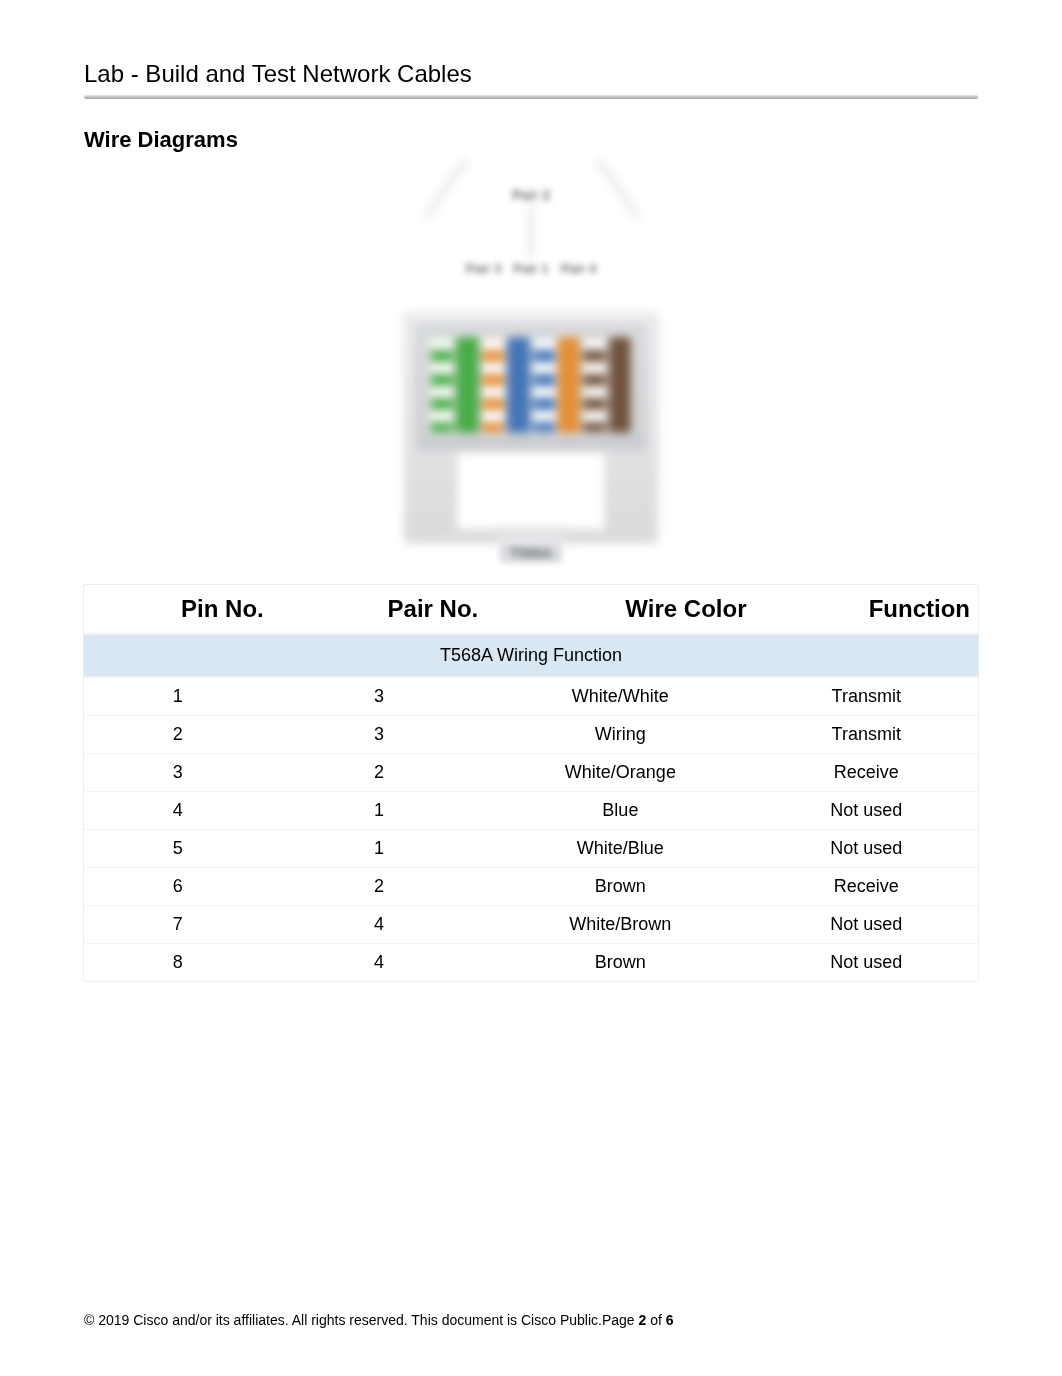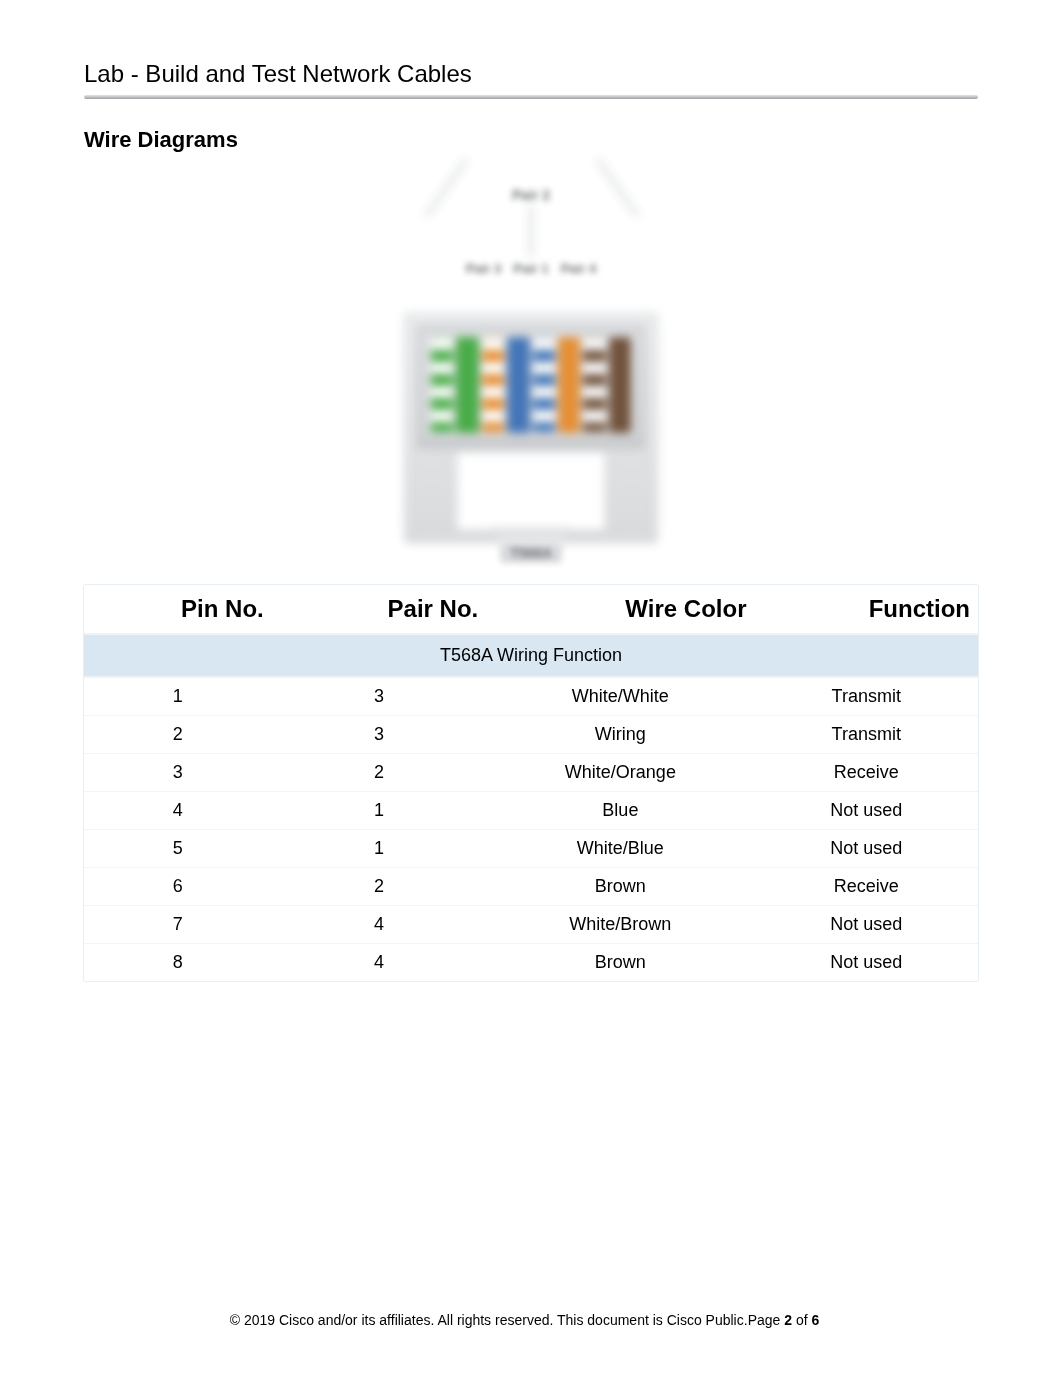--- a/index.html
+++ b/index.html
@@ -30,21 +30,21 @@
 
     .wiring-table { width: 100%; border-collapse: separate; border-spacing: 0; font-size: 18px; table-layout: fixed; box-shadow: 0 0 0 1px #e7eef4; border-radius: 2px; overflow:hidden;}
     .wiring-table .title-row td { background: #d8e7f2; text-align:center; font-size:18px; color:#000; padding:10px 8px; border-bottom:1px solid #eef2f6;}
     .wiring-table thead th { background:#fff; font-weight:bold; text-align:right; padding:10px 8px; font-size:24px; border-bottom:1px solid #eef2f6;}
     .wiring-table tbody td { text-align:center; padding:8px 8px; font-size:18px; background:#fff; border-top:1px solid #f2f5f8;}
     .wiring-table col.c1 { width: 21%; }
     .wiring-table col.c2 { width: 24%; }
     .wiring-table col.c3 { width: 30%; }
     .wiring-table col.c4 { width: 25%; }
 
-    .footer { position:absolute; left:84px; right:97px; bottom:48px; display:flex; justify-content:center; font-size:14px; color:#000;}
+    .footer { position:absolute; left:84px; right:97px; bottom:48px; display:flex; justify-content:flex-start; font-size:14px; color:#000;}
     .footer-right b { font-weight:bold; }
   </style>
 </head>
 <body>
 
 <div class="page">
 
   <div class="doc-title">Lab - Build and Test Network Cables</div>
   <div class="rule"></div>
 

